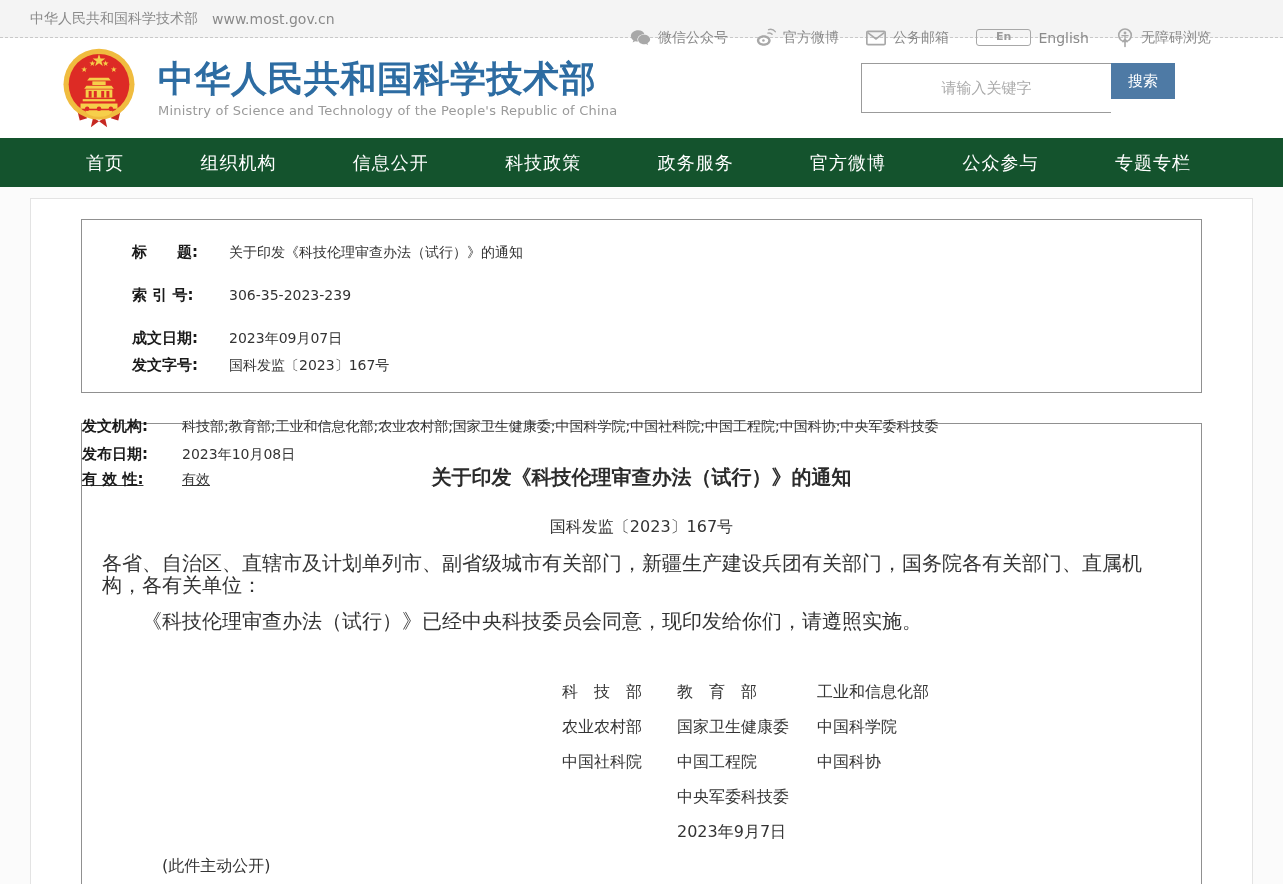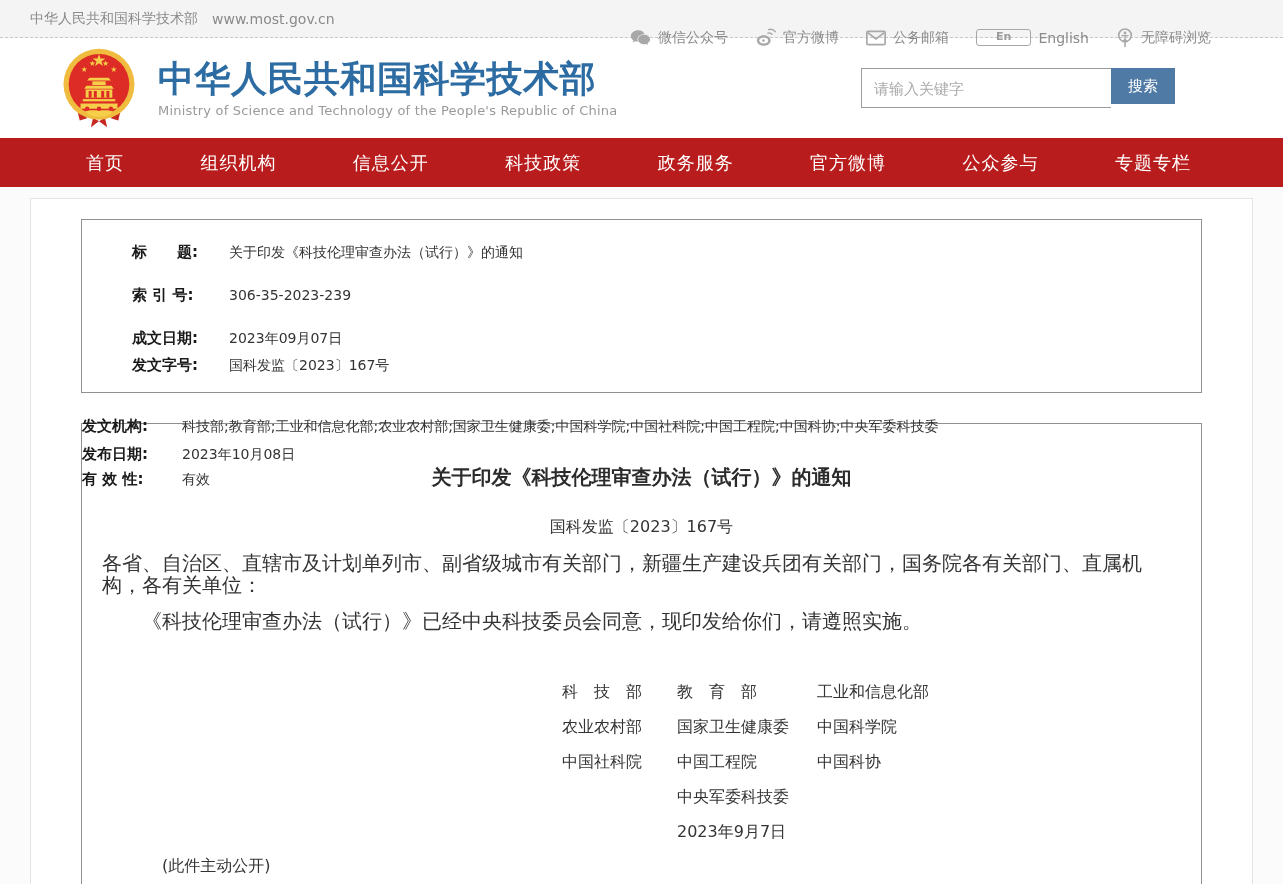--- a/index.html
+++ b/index.html
@@ -18,29 +18,29 @@
             font-size:11px; font-weight:bold; color:#9a9a9a; padding:1px 19px; line-height:1.1; }
 
   
   .header { height:100px; background:#fff; display:flex; align-items:center;
             justify-content:space-between; padding:0 108px 0 62px; }
   .brand { display:flex; align-items:center; text-decoration:none; cursor:pointer; }
   .brand-text { margin-left:22px; }
   .brand-cn { font-size:36px; font-weight:bold; color:#2d6ca2; letter-spacing:0.5px; line-height:1.15; }
   .brand-en { font-size:13px; color:#9a9a9a; margin-top:4px; letter-spacing:0.2px; }
   .search { display:flex; align-items:stretch; }
-  .search-input { width:250px; height:40px; border:1px solid #9b9b9b; border-right:none;
+  .search-input { width:250px; height:50px; border:1px solid #9b9b9b; border-right:none;
                   padding:0 12px; font-size:15px; color:#555; outline:none; background:#fff;
-                  font-family:Liberation Sans, sans-serif; }
+                  font-family:Liberation Serif, serif;text-align:center; }
   .search-input::placeholder { color:#aaa; }
   .search-btn { width:64px; height:36px; background:#4e7aa5; color:#fff; border:none;
                 font-size:15px; cursor:pointer; font-family:inherit; }
 
   
-  .nav { height:49px; background:#b91c1c; display:flex; align-items:center;
+  .nav { height:49px; background:#14532d; display:flex; align-items:center;
          justify-content:space-between; padding:0 92px 0 86px; }
   .nav-item { color:#fff; font-size:18px; text-decoration:none; letter-spacing:1px; cursor:pointer; }
 
   
   .container { margin:11px 30px 0; width:1223px; height:690px; background:#fff;
                border:1px solid #e3e3e3; overflow:hidden; }
 
   
   .meta-box { margin:20px 50px 30px; border:1px solid #909090; height:174px;
               display:flex; padding-top:12px;flex-direction:column; }
@@ -51,21 +51,21 @@
   .meta-label { font-weight:bold; color:#1a1a1a; font-size:15px; flex:0 0 97px; }
   .meta-right .meta-label { flex:0 0 100px; }
   .meta-value { color:#333; }
   .meta-left .meta-row:nth-child(1) { margin-top:10px; }
   .meta-left .meta-row:nth-child(2) { margin-top:22px; }
   .meta-left .meta-row:nth-child(3) { margin-top:22px; }
   .meta-left .meta-row:nth-child(4) { margin-top:6px; }
   .meta-right .meta-row-tall { margin-top:32px; align-items:center; }
   .meta-row-tall .meta-value { line-height:36px; }
   .meta-right .meta-row:nth-child(2) { margin-top:0; }
-  .meta-right .meta-row:nth-child(3) { margin-top:4px; }
+  .meta-right .meta-row:nth-child(3) { margin-top:4px;text-decoration:underline; }
 
   
   .doc-box { margin:0 50px; border:1px solid #909090; height:520px; padding:40px 20px 0; }
   .doc-title { font-size:20px; font-weight:bold; text-align:center; color:#2b2b2b; line-height:26px; }
   .doc-number { font-size:16px; text-align:center; margin-top:27px; line-height:20px; color:#333; }
   .doc-para { font-size:20px; line-height:22px; margin-top:15px; color:#333; }
   .doc-para.indent { text-indent:2em; margin-top:14px; }
   .sig-block { margin-left:460px; margin-top:42px; font-size:16px; }
   .sig-row { display:flex; line-height:35px; }
   .sig-c1 { flex:0 0 115px; }

